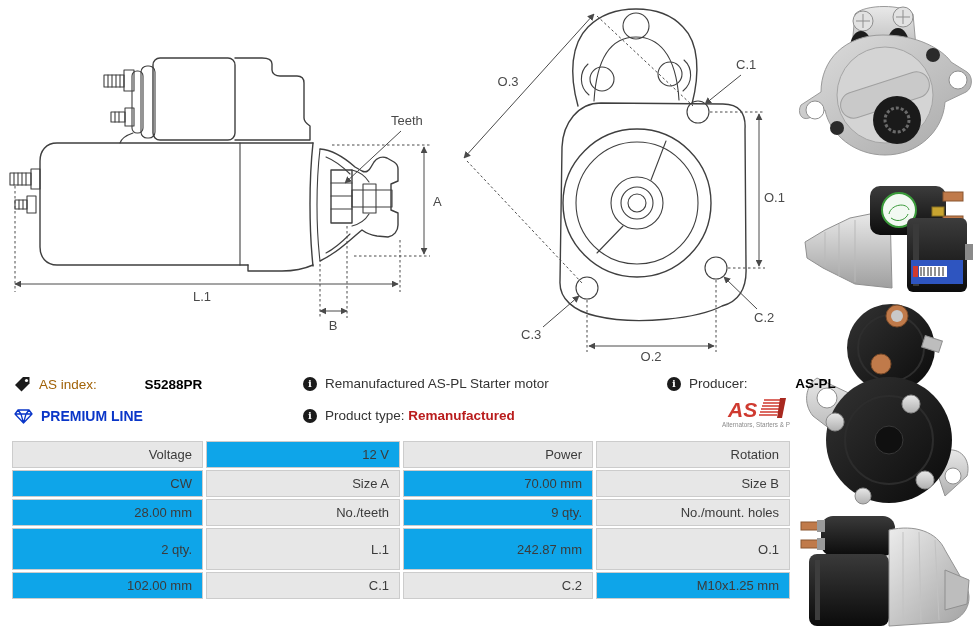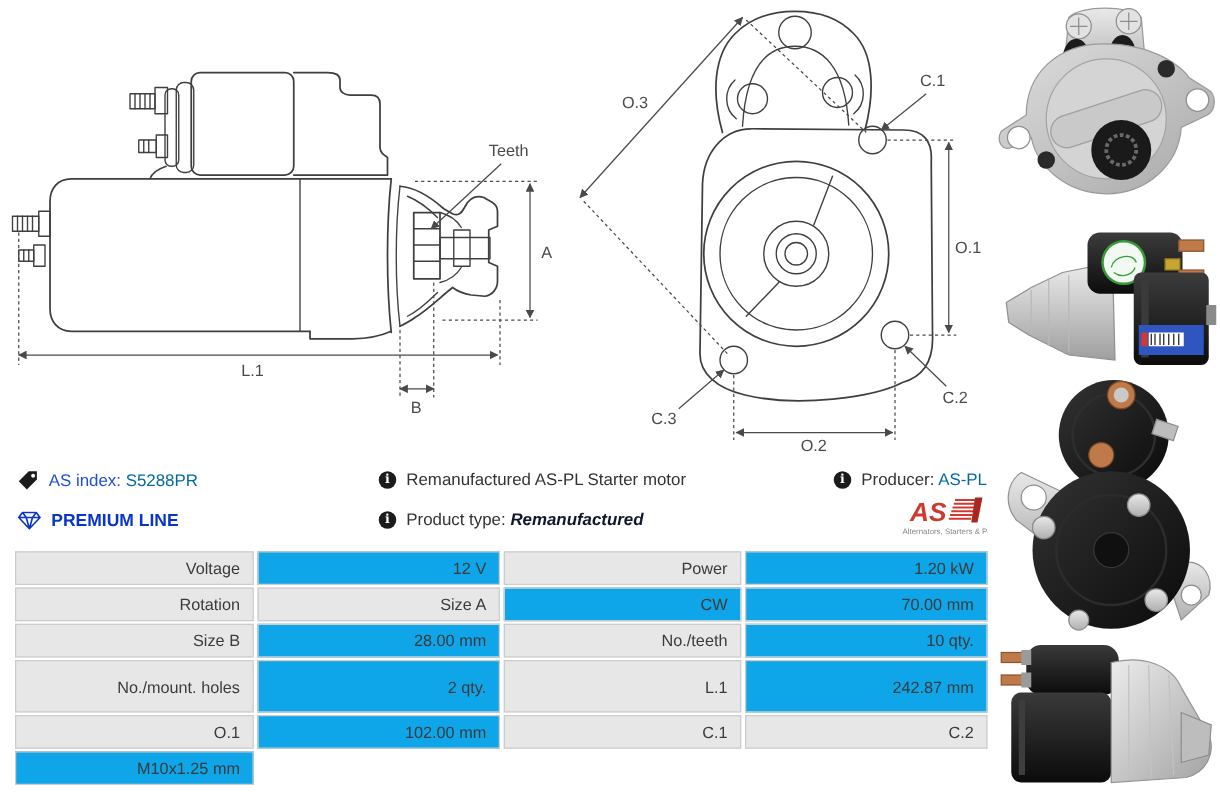--- a/index.html
+++ b/index.html
@@ -24,24 +24,24 @@
 
   
   .info-bar{position:absolute;left:0;top:366px;width:792px;height:74px;}
   .info-item{position:absolute;display:flex;align-items:center;gap:8px;font-size:13.5px;color:#333;white-space:nowrap;}
   .ii-index{left:14px;top:10px;}
   .ii-premium{left:14px;top:42px;justify-content:space-between;}
   .ii-desc{left:303px;top:10px;}
   .ii-type{left:303px;top:42px;}
   .ii-producer{left:667px;top:10px;}
   .brand-logo{position:absolute;left:720px;top:30px;}
-  .muted{color:#1d4ed8;}
-  .strong{font-weight:normal;color:#0369a1;}
+  .muted{color:#a16207;}
+  .strong{font-weight:bold;color:#000000;margin-left:44px;}
   .premium-text{color:#0a36c8;font-weight:bold;font-size:14px;}
-  .green-text{color:#0f172a;font-weight:bold;font-style:italic;}
+  .green-text{color:#b91c1c;font-weight:bold;}
   .info-dot{width:14px;height:14px;min-width:14px;border-radius:50%;background:#1b1b1b;color:#fff;
             display:inline-flex;align-items:center;justify-content:center;
             font-size:10px;font-weight:bold;font-family:"DejaVu Serif",serif;}
 
   
   .spec-table{position:absolute;left:12px;top:441px;display:grid;
               grid-template-columns:191px 194px 190px 194px;
               grid-template-rows:27px 27px 27px 42px 27px 27px;
               column-gap:3px;row-gap:2px;font-size:13px;color:#3b3b3b;}
   .cell{border:1px solid #ccc;box-sizing:border-box;display:flex;align-items:center;
@@ -321,31 +321,30 @@
         <path d="M60,2 L66,2 L62,22 L57,22 Z" fill="#a8281f"></path>
         <text x="2" y="31" font-size="6.3" fill="#8a8a8a" font-family="Liberation Sans, sans-serif">Alternators, Starters &amp; Parts</text>
       </svg>
     </div>
   </div>
 
   <div class="spec-table">
     <div class="cell lbl">Voltage</div>
     <div class="cell val">12 V</div>
     <div class="cell lbl">Power</div>
-    <div class="cell val">1.20 kW</div>
 
     <div class="cell lbl">Rotation</div>
+    <div class="cell val">CW</div>
     <div class="cell lbl">Size A</div>
-    <div class="cell val">CW</div>
     <div class="cell val">70.00 mm</div>
 
     <div class="cell lbl">Size B</div>
     <div class="cell val">28.00 mm</div>
     <div class="cell lbl">No./teeth</div>
-    <div class="cell val">10 qty.</div>
+    <div class="cell val">9 qty.</div>
 
     <div class="cell lbl">No./mount. holes</div>
     <div class="cell val">2 qty.</div>
 
     <div class="cell lbl">L.1</div>
     <div class="cell val">242.87 mm</div>
     <div class="cell lbl">O.1</div>
     <div class="cell val">102.00 mm</div>
 
     <div class="cell lbl">C.1</div>

